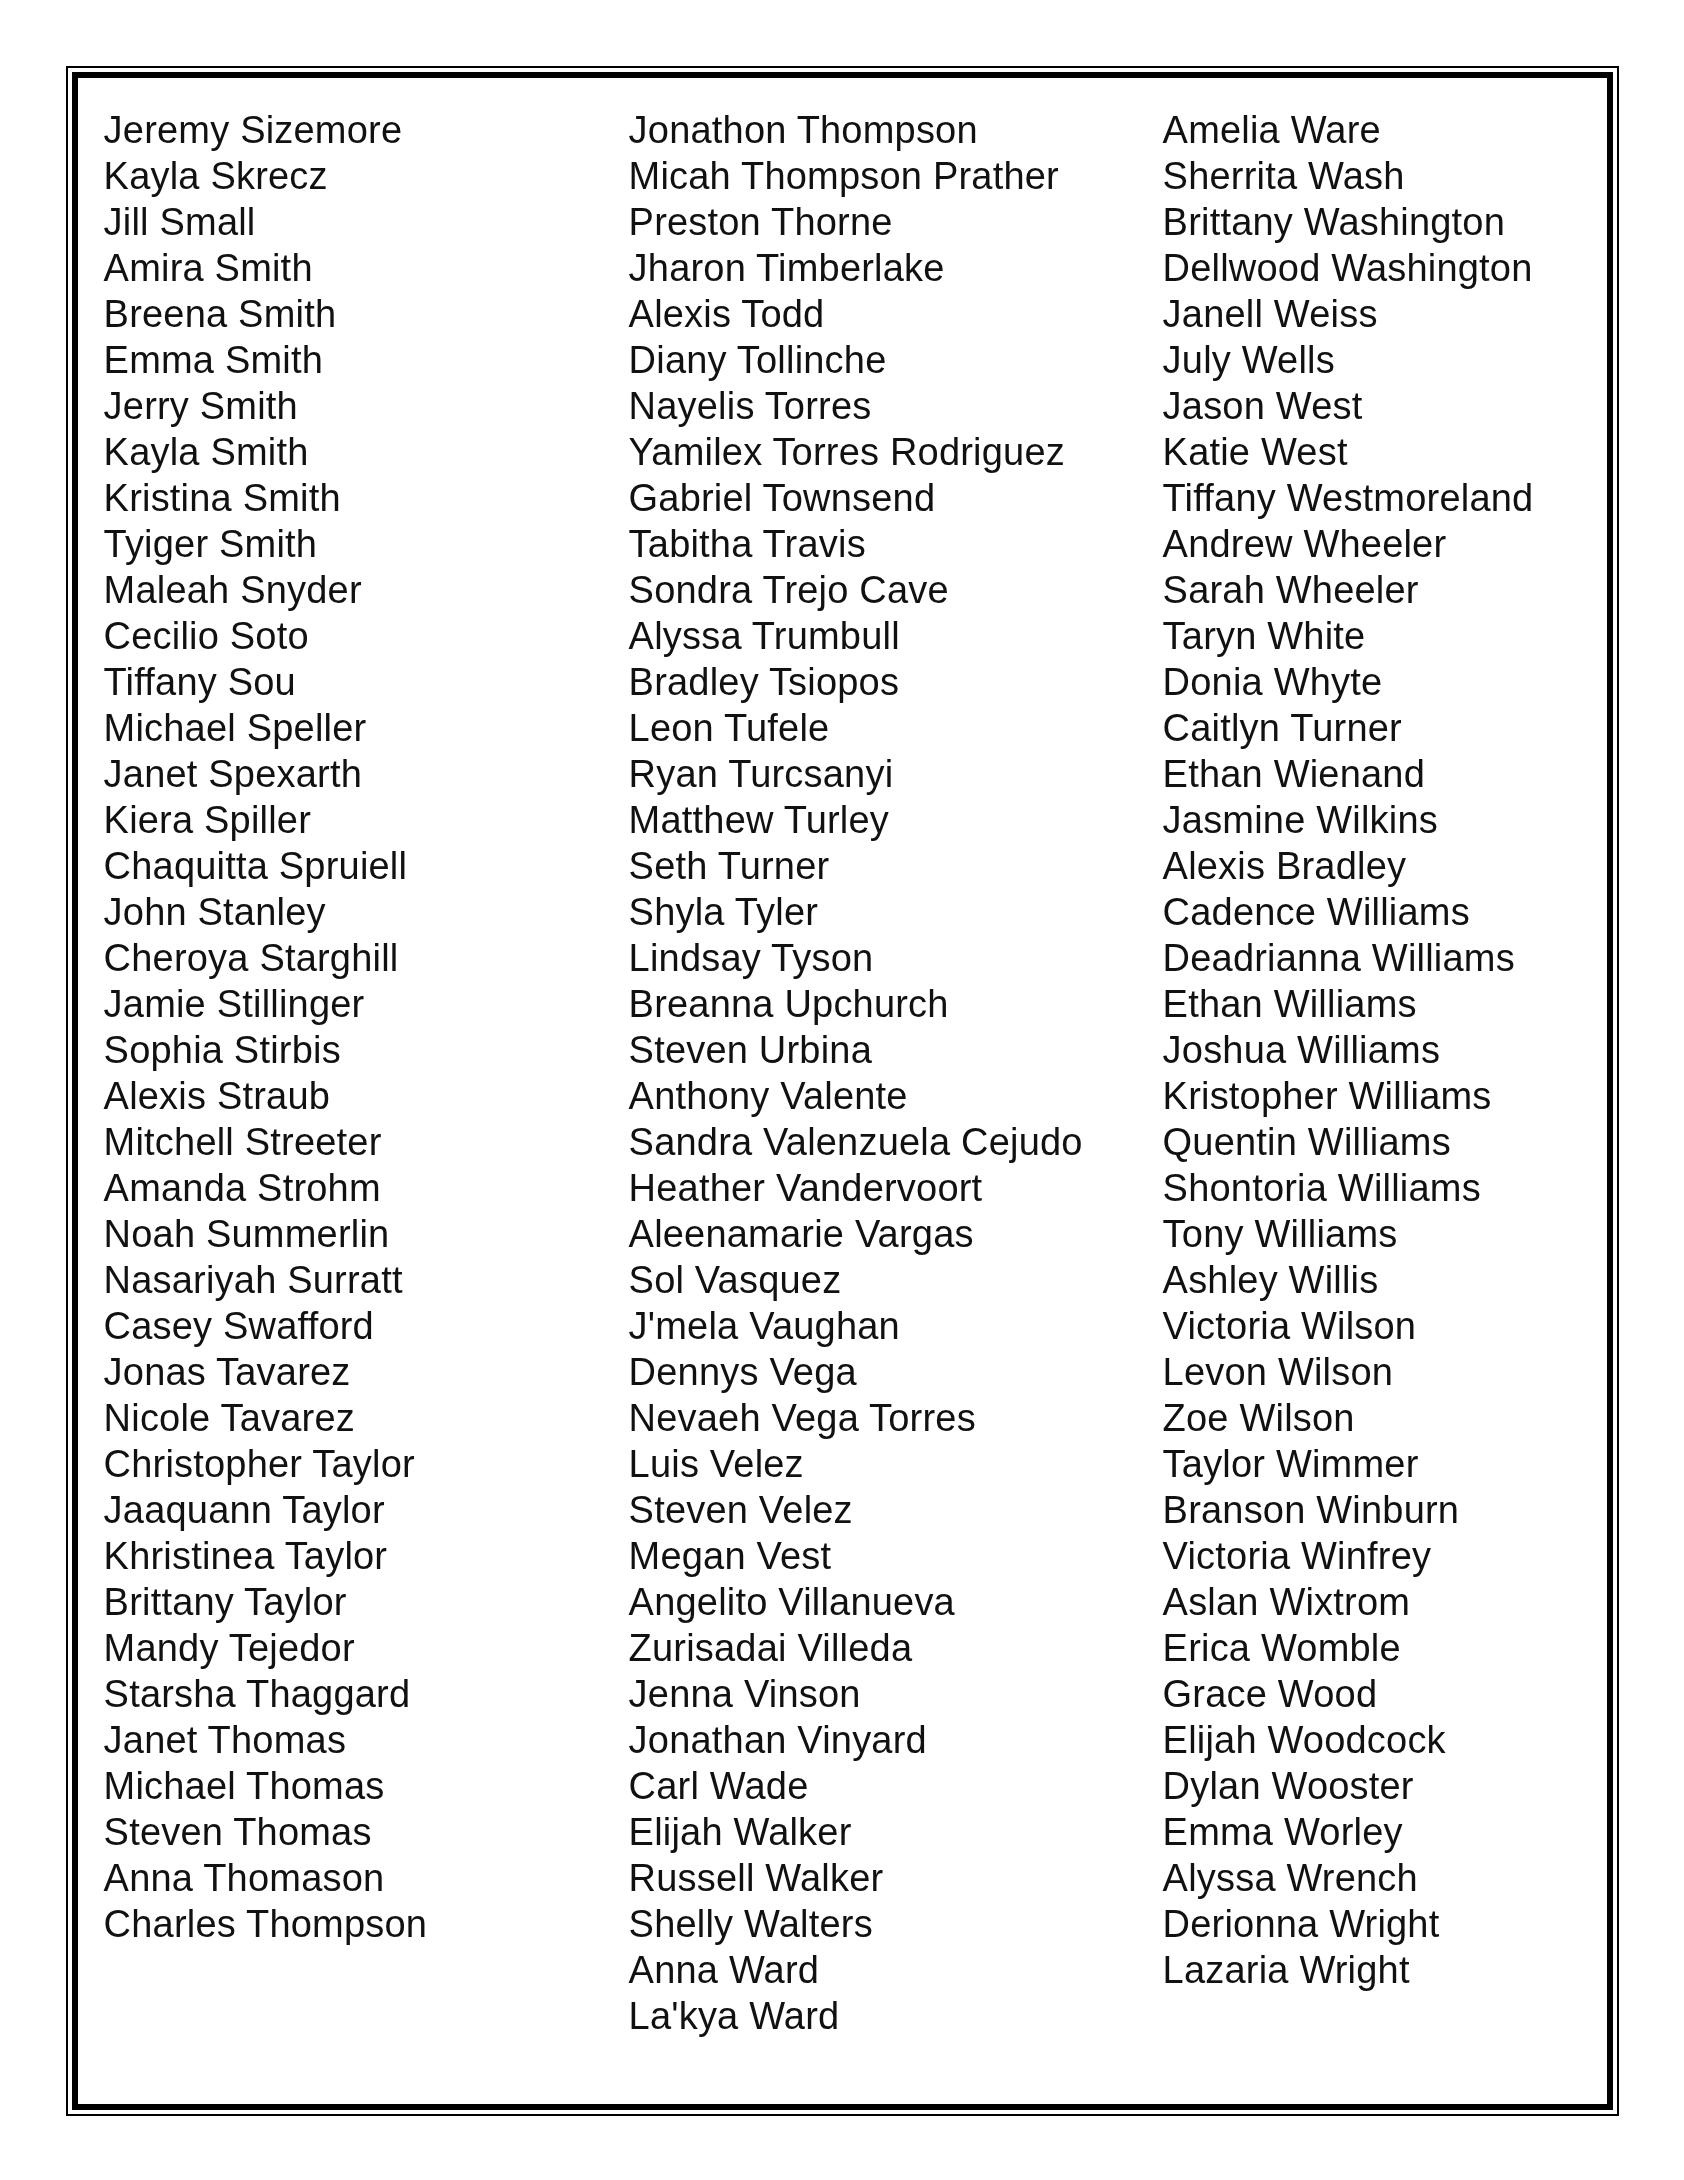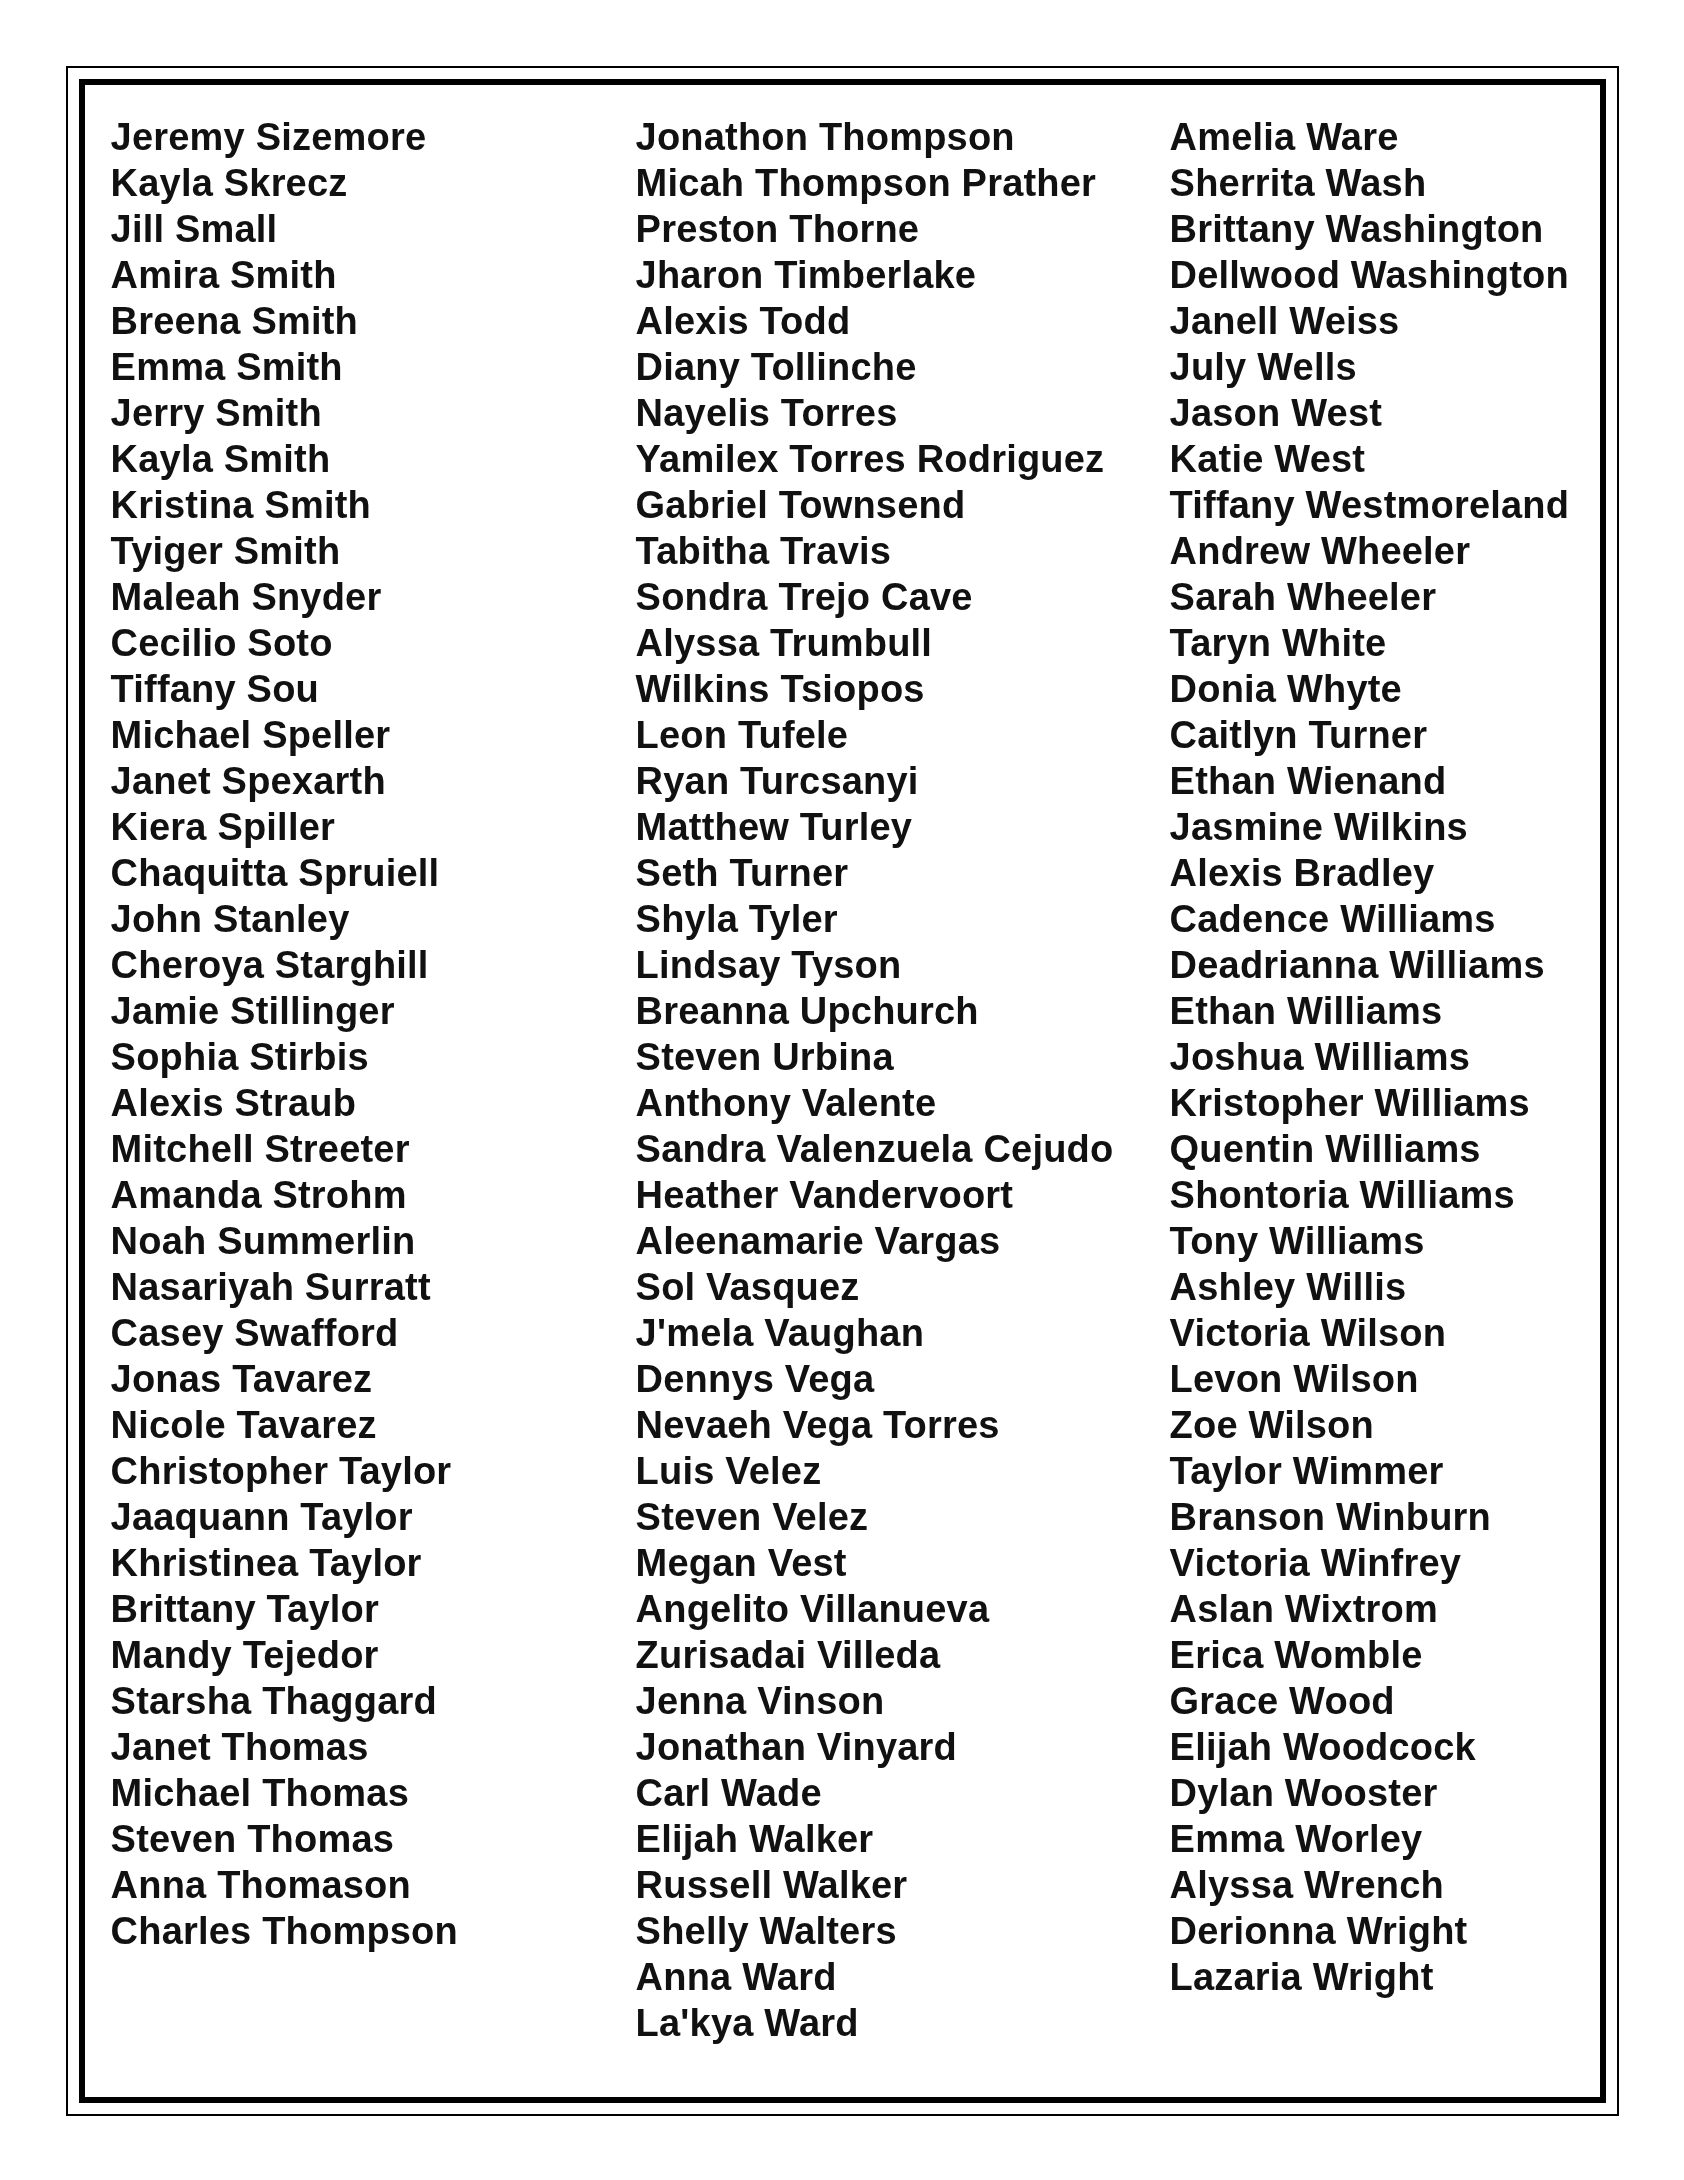--- a/index.html
+++ b/index.html
@@ -15,23 +15,22 @@
     overflow: hidden;
     font-family: "Liberation Sans", sans-serif;
   }
   .frame-outer {
     position: absolute;
     left: 66px;
     top: 66px;
     right: 66px;
     bottom: 65px;
     border: 2.6px solid #000000;
-    padding: 11px;
+    padding: 4px;
     box-sizing: border-box;
-    font-weight: bold;
   }
   .frame-inner {
     width: 100%;
     height: 100%;
     border: 6.8px solid #000000;
     box-sizing: border-box;
     padding: 29px 0 0 25.6px;
     overflow: hidden;
   }
   .columns {
@@ -105,21 +104,21 @@
             <div class="name">Preston Thorne</div>
             <div class="name">Jharon Timberlake</div>
             <div class="name">Alexis Todd</div>
             <div class="name">Diany Tollinche</div>
             <div class="name">Nayelis Torres</div>
             <div class="name">Yamilex Torres Rodriguez</div>
             <div class="name">Gabriel Townsend</div>
             <div class="name">Tabitha Travis</div>
             <div class="name">Sondra Trejo Cave</div>
             <div class="name">Alyssa Trumbull</div>
-            <div class="name">Wilkins Tsiopos</div>
+            <div class="name">Bradley Tsiopos</div>
             <div class="name">Leon Tufele</div>
             <div class="name">Ryan Turcsanyi</div>
             <div class="name">Matthew Turley</div>
             <div class="name">Seth Turner</div>
             <div class="name">Shyla Tyler</div>
             <div class="name">Lindsay Tyson</div>
             <div class="name">Breanna Upchurch</div>
             <div class="name">Steven Urbina</div>
             <div class="name">Anthony Valente</div>
             <div class="name">Sandra Valenzuela Cejudo</div>

